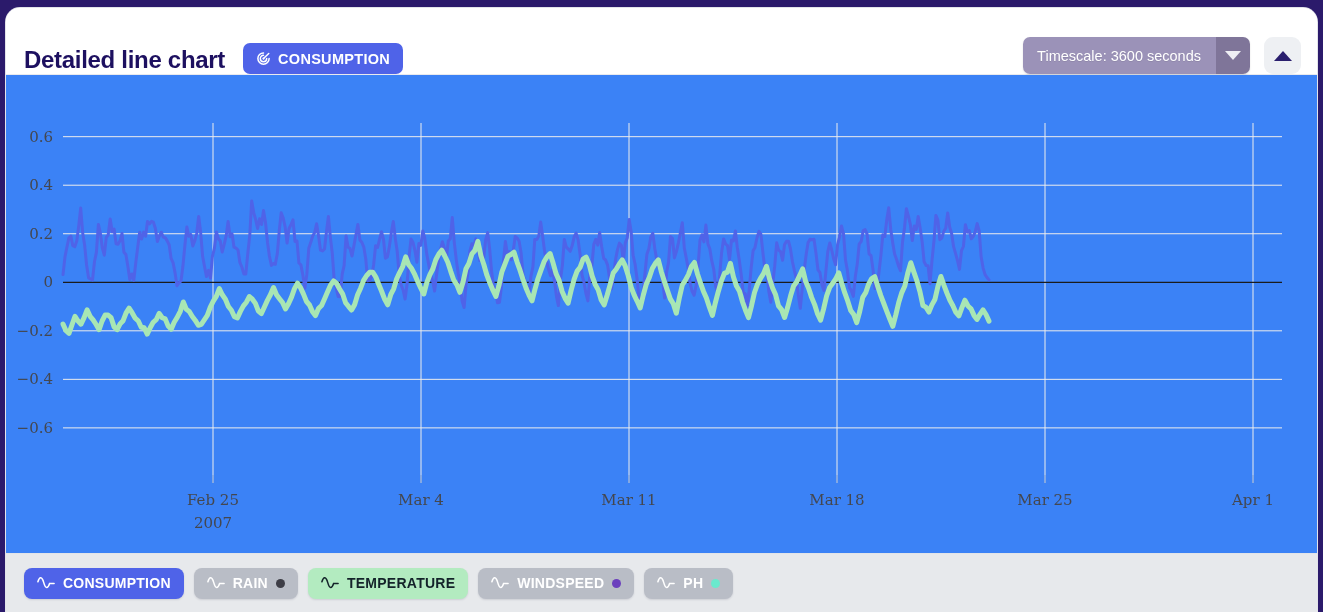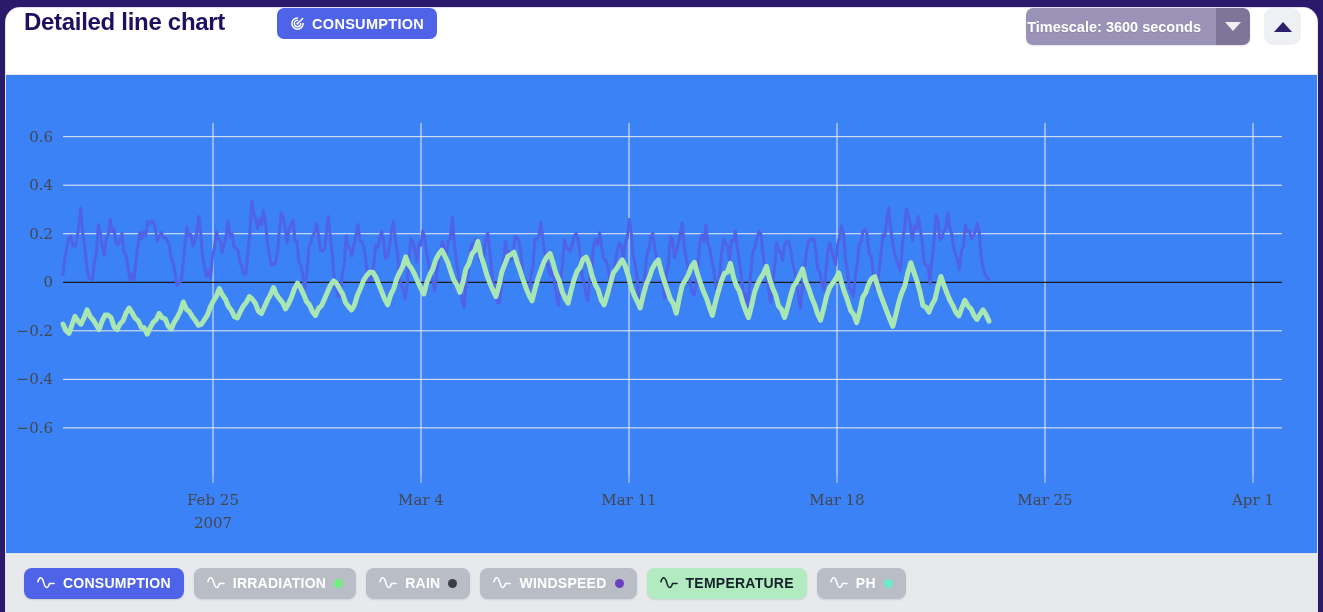--- a/index.html
+++ b/index.html
@@ -20,25 +20,24 @@
     display: flex;
     flex-direction: column;
   }
 
   
   .header {
     height: 67px;
     flex: 0 0 67px;
     border-bottom: 1px solid #e9eaee;
     display: flex;
-    align-items: flex-start;
+    align-items: flex-end;
     padding: 0 16px 0 18px;
     background: #fff;
     position: relative;
-    gap: 34px;
   }
   .title {
     font-size: 24px;
     font-weight: 700;
     color: #1d1060;
     letter-spacing: -0.3px;
     white-space: nowrap;
   }
   .badge {
     margin-left: 18px;
@@ -70,24 +69,24 @@
     border-radius: 7px;
     overflow: hidden;
     height: 37px;
     cursor: pointer;
     box-shadow: 0 1px 2px rgba(0,0,0,.12);
   }
   .timescale-label {
     background: #9b92b8;
     color: #ffffff;
     font-size: 14.5px;
-    font-weight: 700;
-    display: flex;
-    align-items: center;
-    padding: 0 15px 0 1px;
+    font-weight: 400;
+    display: flex;
+    align-items: center;
+    padding: 0 15px 0 14px;
     white-space: nowrap;
     text-shadow: 0 1px 0 rgba(0,0,0,.08);
   }
   .timescale-arrow {
     background: #7f7599;
     width: 34px;
     display: flex;
     align-items: center;
     justify-content: center;
   }
@@ -250,49 +249,40 @@
    </svg>
         </span>
         <span>CONSUMPTION</span>
       </button>
       <button class="chip inactive">
         <span>
           <svg width="18" height="13" viewBox="0 0 20 14" fill="none">
      <path d="M1 5 C3 -1, 5.5 -1, 7.5 6 C9.5 13, 12 13, 14 7 L19 7" stroke="#ffffff" stroke-width="1.7" stroke-linecap="round" fill="none"></path>
    </svg>
         </span>
-        <span>IRRADIATION</span>
-        <span class="dot" style="background:#6ff07e"></span>
-      </button>
-      <button class="chip inactive">
-        <span>
-          <svg width="18" height="13" viewBox="0 0 20 14" fill="none">
-     <path d="M1 5 C3 -1, 5.5 -1, 7.5 6 C9.5 13, 12 13, 14 7 L19 7" stroke="#ffffff" stroke-width="1.7" stroke-linecap="round" fill="none"></path>
-   </svg>
-        </span>
         <span>RAIN</span>
         <span class="dot" style="background:#3d3d46"></span>
       </button>
+      <button class="chip active-green">
+        <span>
+          <svg width="18" height="13" viewBox="0 0 20 14" fill="none">
+     <path d="M1 5 C3 -1, 5.5 -1, 7.5 6 C9.5 13, 12 13, 14 7 L19 7" stroke="#14232a" stroke-width="1.7" stroke-linecap="round" fill="none"></path>
+   </svg>
+        </span>
+        <span>TEMPERATURE</span>
+      </button>
       <button class="chip inactive">
         <span>
           <svg width="18" height="13" viewBox="0 0 20 14" fill="none">
      <path d="M1 5 C3 -1, 5.5 -1, 7.5 6 C9.5 13, 12 13, 14 7 L19 7" stroke="#ffffff" stroke-width="1.7" stroke-linecap="round" fill="none"></path>
    </svg>
         </span>
         <span>WINDSPEED</span>
         <span class="dot" style="background:#6b3fbd"></span>
       </button>
-      <button class="chip active-green">
-        <span>
-          <svg width="18" height="13" viewBox="0 0 20 14" fill="none">
-     <path d="M1 5 C3 -1, 5.5 -1, 7.5 6 C9.5 13, 12 13, 14 7 L19 7" stroke="#14232a" stroke-width="1.7" stroke-linecap="round" fill="none"></path>
-   </svg>
-        </span>
-        <span>TEMPERATURE</span>
-      </button>
       <button class="chip inactive">
         <span>
           <svg width="18" height="13" viewBox="0 0 20 14" fill="none">
      <path d="M1 5 C3 -1, 5.5 -1, 7.5 6 C9.5 13, 12 13, 14 7 L19 7" stroke="#ffffff" stroke-width="1.7" stroke-linecap="round" fill="none"></path>
    </svg>
         </span>
         <span>PH</span>
         <span class="dot" style="background:#6ae9cd"></span>
       </button>
     </div>

